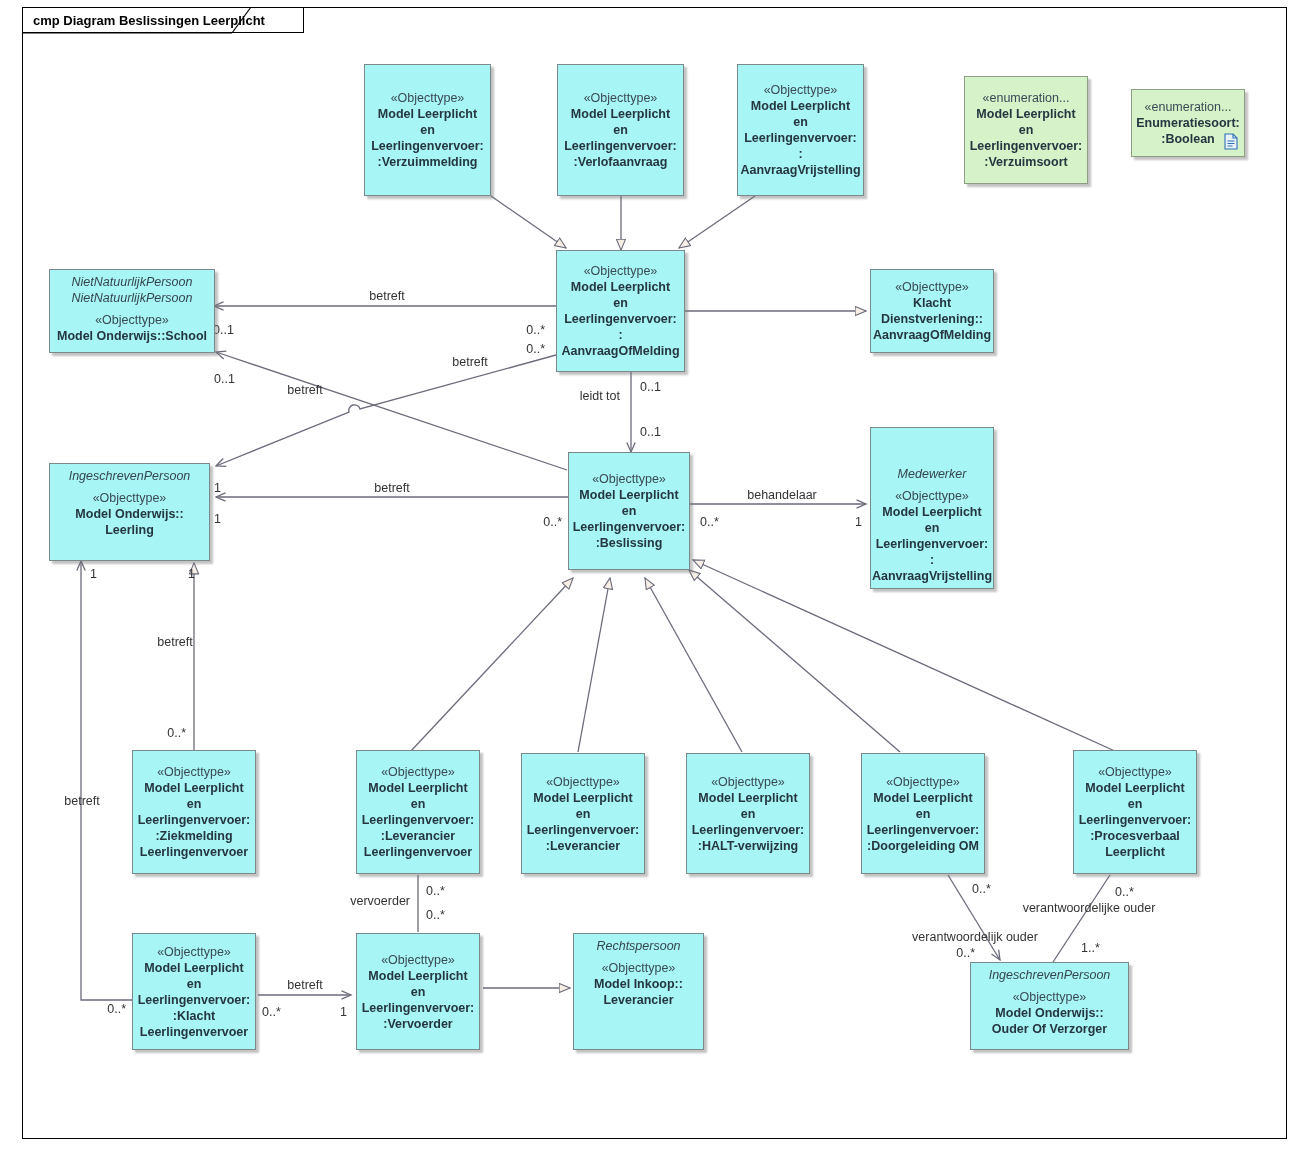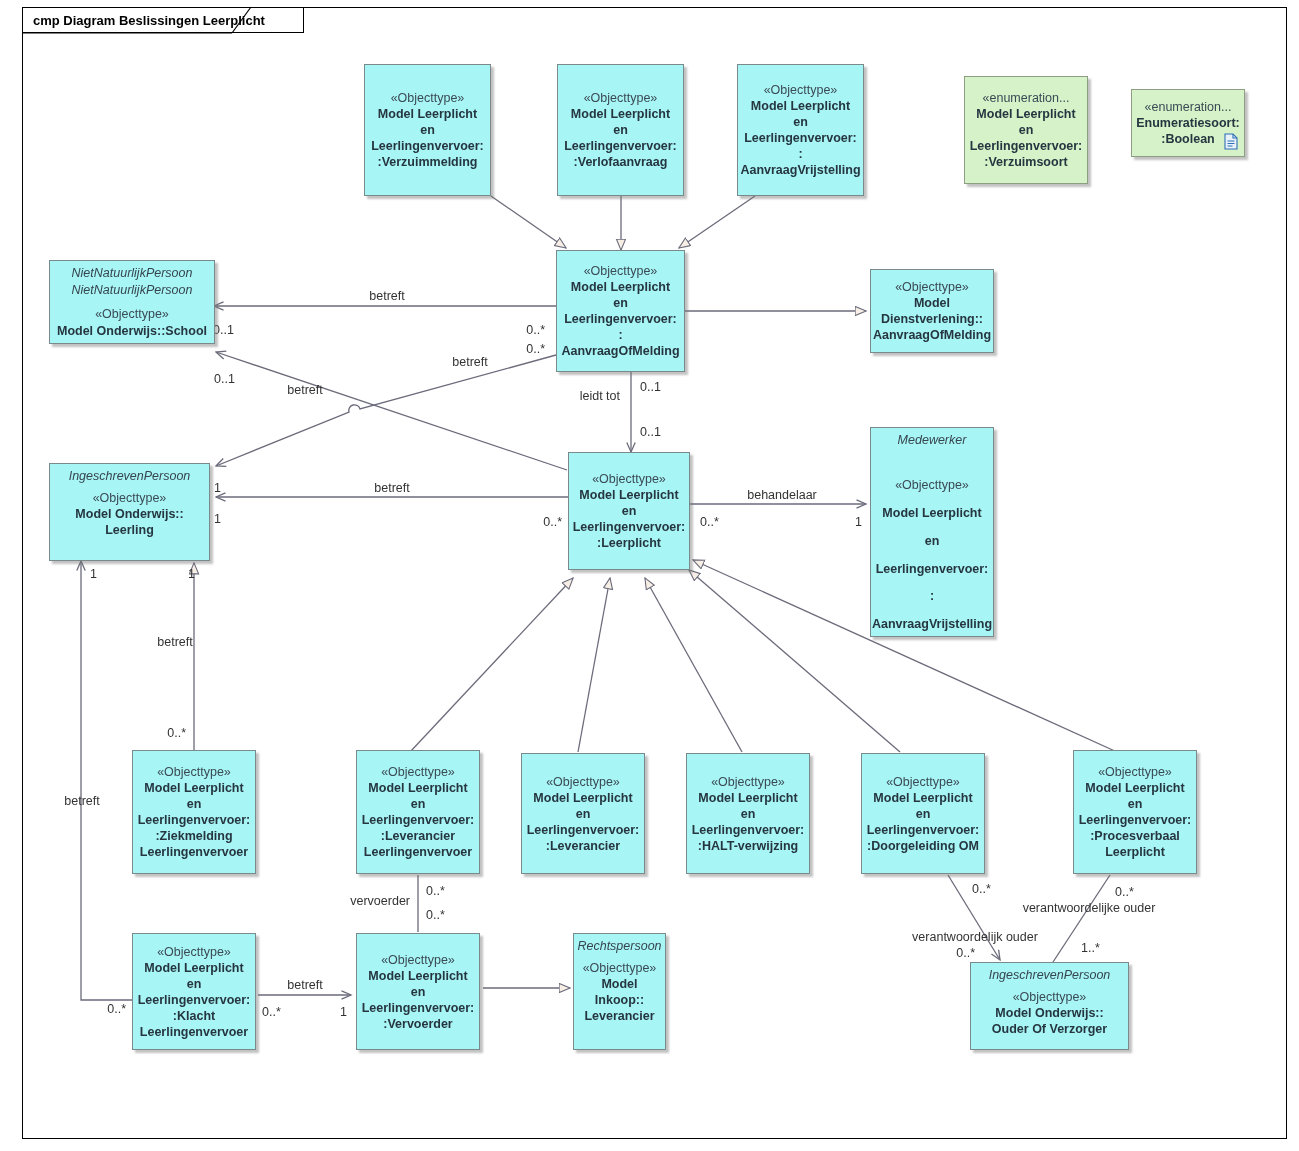--- a/index.html
+++ b/index.html
@@ -296,52 +296,52 @@
 
   <div class="node" style="left:556px;top:250px;width:129px;height:122px;">
     <div class="stereo">«Objecttype»</div>
     <div class="nm">Model Leerplicht</div>
     <div class="nm">en</div>
     <div class="nm">Leerlingenvervoer:</div>
     <div class="nm">:</div>
     <div class="nm">AanvraagOfMelding</div>
   </div>
 
-  <div class="node" style="left:49px;top:260px;width:166px;height:84px;justify-content:space-between;">
+  <div class="node" style="left:49px;top:269px;width:166px;height:84px;justify-content:flex-start;">
     <div class="inherit">NietNatuurlijkPersoon</div>
     <div class="inherit">NietNatuurlijkPersoon</div>
     <div class="spacer"></div>
     <div class="stereo">«Objecttype»</div>
     <div class="nm">Model Onderwijs::School</div>
   </div>
 
   <div class="node" style="left:870px;top:269px;width:124px;height:84px;">
     <div class="stereo">«Objecttype»</div>
-    <div class="nm">Model</div>
+    <div class="nm">Klacht</div>
     <div class="nm">Dienstverlening::</div>
     <div class="nm">AanvraagOfMelding</div>
   </div>
 
   <div class="node" style="left:49px;top:463px;width:161px;height:98px;justify-content:flex-start;">
     <div class="inherit">IngeschrevenPersoon</div>
     <div class="spacer"></div>
     <div class="stereo">«Objecttype»</div>
     <div class="nm">Model Onderwijs::</div>
     <div class="nm">Leerling</div>
   </div>
 
   <div class="node" style="left:568px;top:452px;width:122px;height:118px;">
     <div class="stereo">«Objecttype»</div>
     <div class="nm">Model Leerplicht</div>
     <div class="nm">en</div>
     <div class="nm">Leerlingenvervoer:</div>
-    <div class="nm">:Leerplicht</div>
-  </div>
-
-  <div class="node" style="left:870px;top:427px;width:124px;height:210px;justify-content:space-between;">
+    <div class="nm">:Beslissing</div>
+  </div>
+
+  <div class="node" style="left:870px;top:427px;width:124px;height:162px;justify-content:flex-end;">
     <div class="inherit">Medewerker</div>
     <div class="spacer"></div>
     <div class="stereo">«Objecttype»</div>
     <div class="nm">Model Leerplicht</div>
     <div class="nm">en</div>
     <div class="nm">Leerlingenvervoer:</div>
     <div class="nm">:</div>
     <div class="nm">AanvraagVrijstelling</div>
   </div>
 
@@ -406,21 +406,21 @@
   </div>
 
   <div class="node" style="left:356px;top:933px;width:124px;height:117px;">
     <div class="stereo">«Objecttype»</div>
     <div class="nm">Model Leerplicht</div>
     <div class="nm">en</div>
     <div class="nm">Leerlingenvervoer:</div>
     <div class="nm">:Vervoerder</div>
   </div>
 
-  <div class="node" style="left:573px;top:933px;width:93px;height:117px;justify-content:flex-start;">
+  <div class="node" style="left:573px;top:933px;width:131px;height:117px;justify-content:flex-start;">
     <div class="inherit">Rechtspersoon</div>
     <div class="spacer"></div>
     <div class="stereo">«Objecttype»</div>
     <div class="nm">Model Inkoop::</div>
     <div class="nm">Leverancier</div>
   </div>
 
   <div class="node" style="left:970px;top:962px;width:159px;height:88px;justify-content:flex-start;">
     <div class="inherit">IngeschrevenPersoon</div>
     <div class="spacer"></div>

